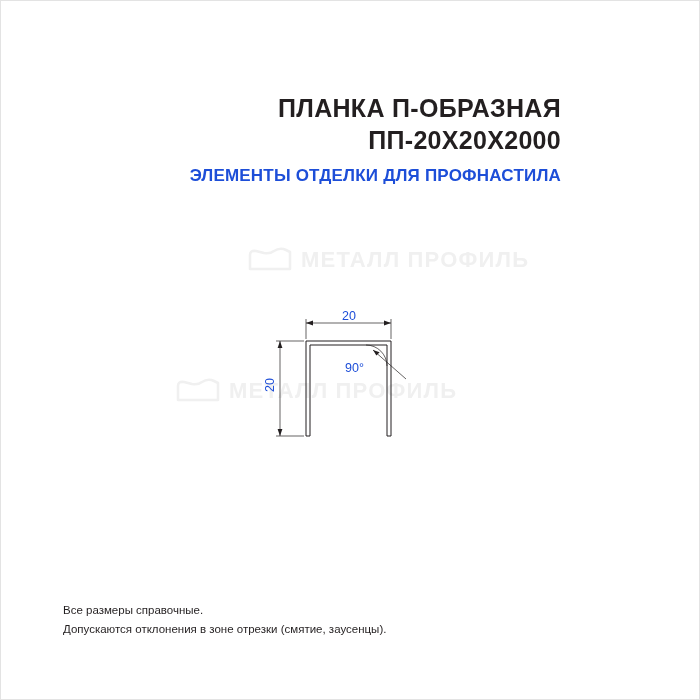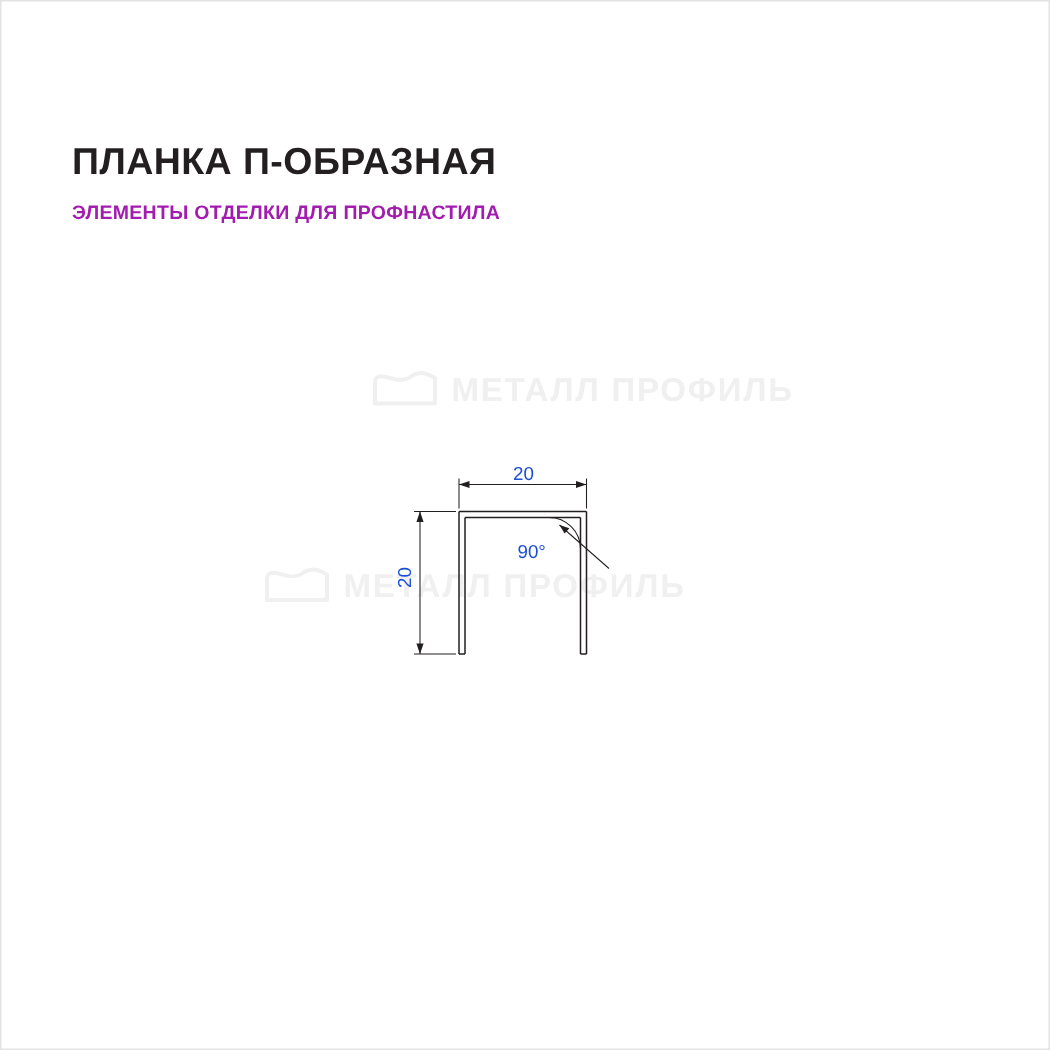--- a/index.html
+++ b/index.html
@@ -22,44 +22,43 @@
     border: 1px solid #e3e3e3;
     background: #ffffff;
   }
 
   
   .title-block {
     position: absolute;
     top: 92px;
     left: 0;
     width: 560px;
-    text-align: left;
-    padding-left: 47px;
+    text-align: right;
   }
   .title-line1 {
     font-size: 25px;
     font-weight: bold;
     letter-spacing: 0.3px;
     line-height: 30px;
     white-space: nowrap;
   }
   .title-line2 {
     font-size: 25px;
     font-weight: bold;
     letter-spacing: 0.3px;
     line-height: 30px;
     margin-top: 2px;
     white-space: nowrap;
   }
   .subtitle {
-    font-size: 13px;
+    font-size: 17px;
     font-weight: bold;
     letter-spacing: 0.2px;
     margin-top: 11px;
-    color: #a21caf;
+    color: #1d4ed8;
     white-space: nowrap;
   }
 
   
   .wm {
     position: absolute;
     color: #f0f0f0;
     font-weight: bold;
     font-size: 22px;
     letter-spacing: 1.2px;
@@ -108,20 +107,21 @@
     color: #231f20;
   }
 </style>
 </head>
 <body>
 
 <div id="page">
 
   <div class="title-block">
     <div class="title-line1">ПЛАНКА П-ОБРАЗНАЯ</div>
+    <div class="title-line2">ПП-20Х20Х2000</div>
     <div class="subtitle">ЭЛЕМЕНТЫ ОТДЕЛКИ ДЛЯ ПРОФНАСТИЛА</div>
   </div>
 
   <div class="wm wm-1">
     <span>
       <svg width="44" height="26" viewBox="0 0 44 26">
         <path d="M2 22 L2 8 Q2 3 8 4 L16 6 Q22 7 26 4 Q32 0 38 3 L42 5 L42 22 Z" fill="none" stroke="#f0f0f0" stroke-width="2.6" stroke-linejoin="round"></path>
       </svg>
     </span>
     <span>МЕТАЛЛ ПРОФИЛЬ</span>
@@ -170,14 +170,18 @@
         <path d="M117 49 L150 78" stroke-width="0.7"></path>
         <path d="M117 49 L123.6 51.2 L120.4 54.6 Z" fill="#231f20" stroke="none"></path>
       </g>
     </svg>
   </div>
 
   <div class="dim-label dim-top">20</div>
   <div class="dim-label dim-left">20</div>
   <div class="dim-label angle-label">90°</div>
 
+  <div class="footnotes">
+    <div>Все размеры справочные.</div>
+    <div>Допускаются отклонения в зоне отрезки (смятие, заусенцы).</div>
+  </div>
 
 </div>
 
 </body></html>

